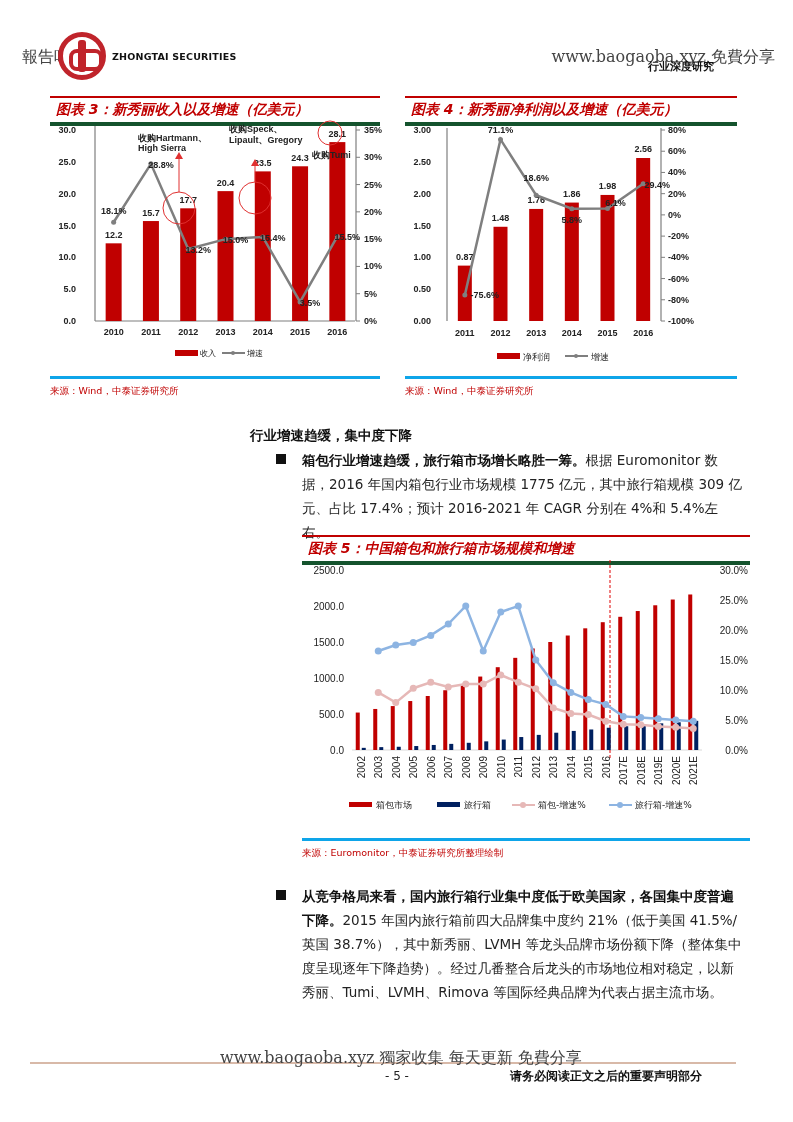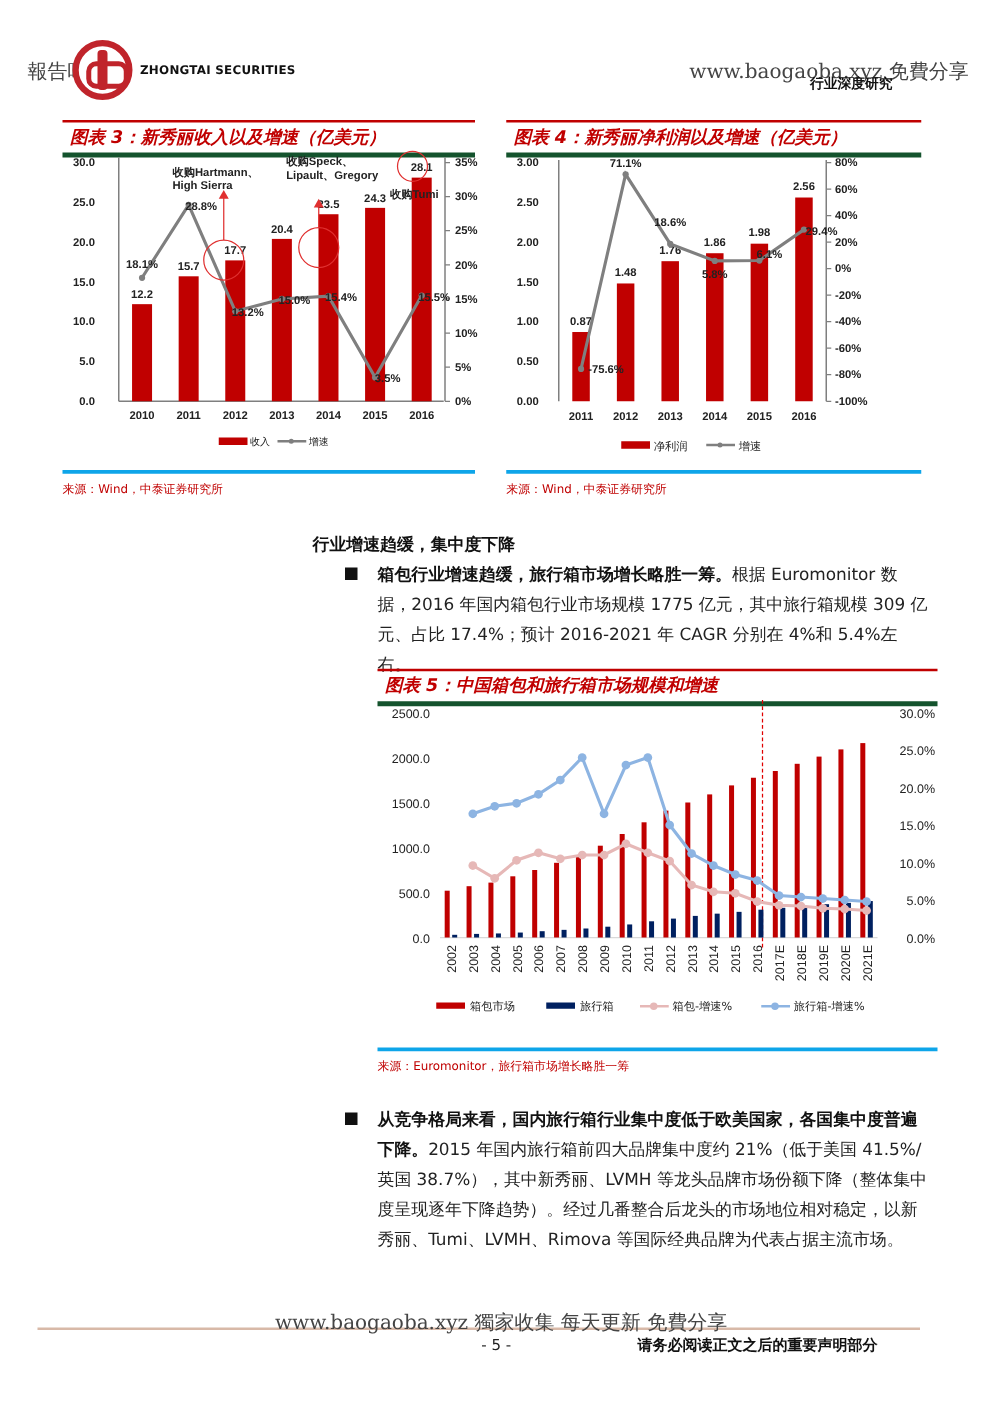--- a/index.html
+++ b/index.html
@@ -360,21 +360,21 @@
     <rect x="135" y="242" width="23" height="5" fill="#002060"></rect>
     <text x="162" y="248" font-size="9" fill="#222">旅行箱</text>
     <line x1="210" y1="245" x2="233" y2="245" stroke="#e6b8b7" stroke-width="2"></line>
     <circle cx="221" cy="245" r="3" fill="#e6b8b7"></circle>
     <text x="236" y="248" font-size="9" fill="#222">箱包-增速%</text>
     <line x1="307" y1="245" x2="330" y2="245" stroke="#8db4e2" stroke-width="2"></line>
     <circle cx="318" cy="245" r="3" fill="#8db4e2"></circle>
     <text x="333" y="248" font-size="9" fill="#222">旅行箱-增速%</text>
   </g>
 </svg>
-<div class="abs source" style="left:302px;top:838px;width:448px;">来源：Euromonitor，旅行箱市场增长略胜一筹</div>
+<div class="abs source" style="left:302px;top:838px;width:448px;">来源：Euromonitor，中泰证券研究所整理绘制</div>
 
 <div class="abs bullet-para" style="left:302px;top:884px;width:440px;">
   <span class="bullet-mark"></span>
   <span class="bold">从竞争格局来看，国内旅行箱行业集中度低于欧美国家，各国集中度普遍下降。</span><span>2015 年国内旅行箱前四大品牌集中度约 21%（低于美国 41.5%/英国 38.7%），其中新秀丽、LVMH 等龙头品牌市场份额下降（整体集中度呈现逐年下降趋势）。经过几番整合后龙头的市场地位相对稳定，以新秀丽、Tumi、LVMH、Rimova 等国际经典品牌为代表占据主流市场。</span>
 </div>
 
 <div class="abs footer-line"></div>
 <div class="abs footer-wm">www.baogaoba.xyz 獨家收集 每天更新 免費分享</div>
 <div class="abs page-num">- 5 -</div>
 <div class="abs disclaimer">请务必阅读正文之后的重要声明部分</div>

